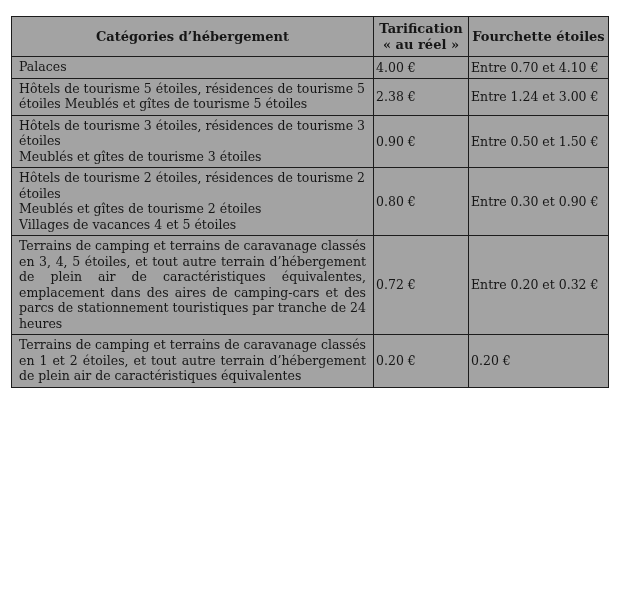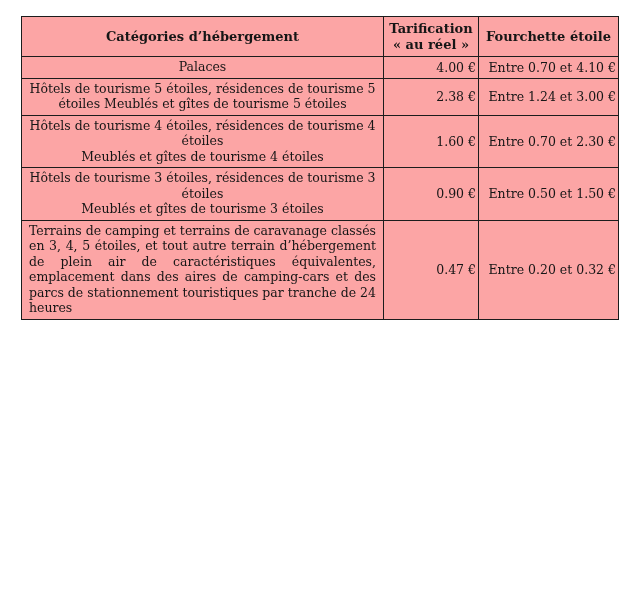--- a/index.html
+++ b/index.html
@@ -15,99 +15,105 @@
   }
   .page {
     position: relative;
     width: 625px;
     height: 591px;
     background: #ffffff;
     overflow: hidden;
   }
   table.tax-table {
     position: absolute;
-    left: 21px;
+    left: 11px;
     top: 16px;
     width: 597px;
     border-collapse: collapse;
     table-layout: fixed;
-    background: #fca5a5;
+    background: #a3a3a3;
   }
   col.c1 { width: 362px; }
   col.c2 { width: 95px; }
   col.c3 { width: 140px; }
   .tax-table th,
   .tax-table td {
     border: 1.4px solid #1c1c1c;
     font-size: 12.5px;
     line-height: 15.5px;
     vertical-align: middle;
     overflow: hidden;
   }
   .tax-table th {
     font-weight: bold;
     font-size: 13px;
     text-align: center;
     white-space: pre-line;
     padding: 4px 2px;
   }
   td.cat {
-    text-align: center;
+    text-align: left;
     padding: 2px 7px 3px 7px;
     white-space: pre-line;
   }
   td.cat.justify {
     text-align: justify;
   }
   td.val {
-    text-align: right;
+    text-align: left;
     padding: 2px 2px;
   }
 </style>
 </head>
 <body>
 
 <div class="page">
   <table class="tax-table">
     <colgroup>
       <col class="c1">
       <col class="c2">
       <col class="c3">
     </colgroup>
     <thead>
       <tr>
         <th>Catégories d’hébergement</th>
         <th>Tarification
 « au réel »</th>
-        <th>Fourchette étoile</th>
+        <th>Fourchette étoiles</th>
       </tr>
     </thead>
     <tbody>
       <tr>
         <td class="cat">Palaces</td>
         <td class="val">4.00 €</td>
         <td class="val">Entre 0.70 et 4.10 €</td>
       </tr>
       <tr>
         <td class="cat">Hôtels de tourisme 5 étoiles, résidences de tourisme 5 étoiles Meublés et gîtes de tourisme 5 étoiles</td>
         <td class="val">2.38 €</td>
         <td class="val">Entre 1.24 et 3.00 €</td>
       </tr>
       <tr>
-        <td class="cat">Hôtels de tourisme 4 étoiles, résidences de tourisme 4 étoiles
-Meublés et gîtes de tourisme 4 étoiles</td>
-        <td class="val">1.60 €</td>
-        <td class="val">Entre 0.70 et 2.30 €</td>
-      </tr>
-      <tr>
         <td class="cat">Hôtels de tourisme 3 étoiles, résidences de tourisme 3 étoiles
 Meublés et gîtes de tourisme 3 étoiles</td>
         <td class="val">0.90 €</td>
         <td class="val">Entre 0.50 et 1.50 €</td>
       </tr>
       <tr>
+        <td class="cat">Hôtels de tourisme 2 étoiles, résidences de tourisme 2 étoiles
+Meublés et gîtes de tourisme 2 étoiles
+Villages de vacances 4 et 5 étoiles</td>
+        <td class="val">0.80 €</td>
+        <td class="val">Entre 0.30 et 0.90 €</td>
+      </tr>
+      <tr>
         <td class="cat justify">Terrains de camping et terrains de caravanage classés en 3, 4, 5 étoiles, et tout autre terrain d’hébergement de plein air de caractéristiques équivalentes, emplacement dans des aires de camping-cars et des parcs de stationnement touristiques par tranche de 24 heures</td>
-        <td class="val">0.47 €</td>
+        <td class="val">0.72 €</td>
         <td class="val">Entre 0.20 et 0.32 €</td>
+      </tr>
+      <tr>
+        <td class="cat justify">Terrains de camping et terrains de caravanage classés en 1 et 2 étoiles, et tout autre terrain d’hébergement de plein air de caractéristiques équivalentes</td>
+        <td class="val">0.20 €</td>
+        <td class="val">0.20 €</td>
       </tr>
     </tbody>
   </table>
 </div>
 
 </body></html>

